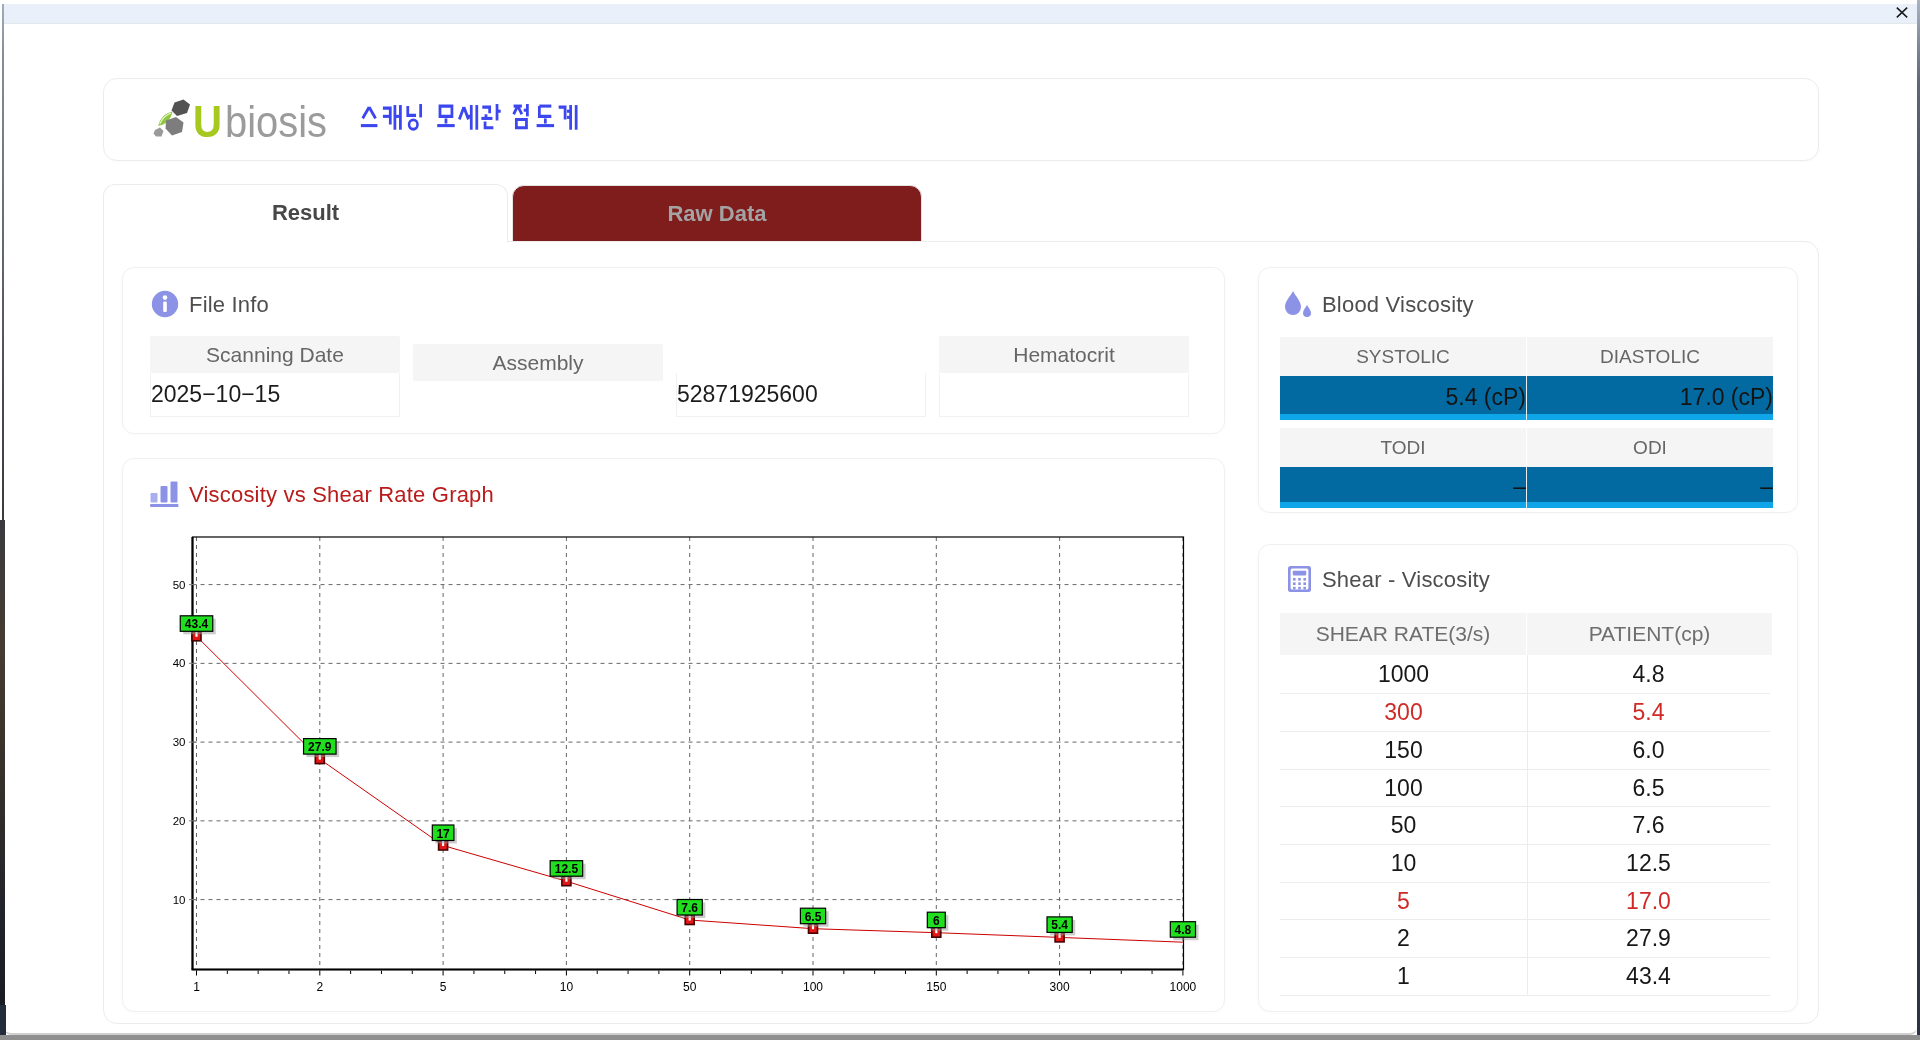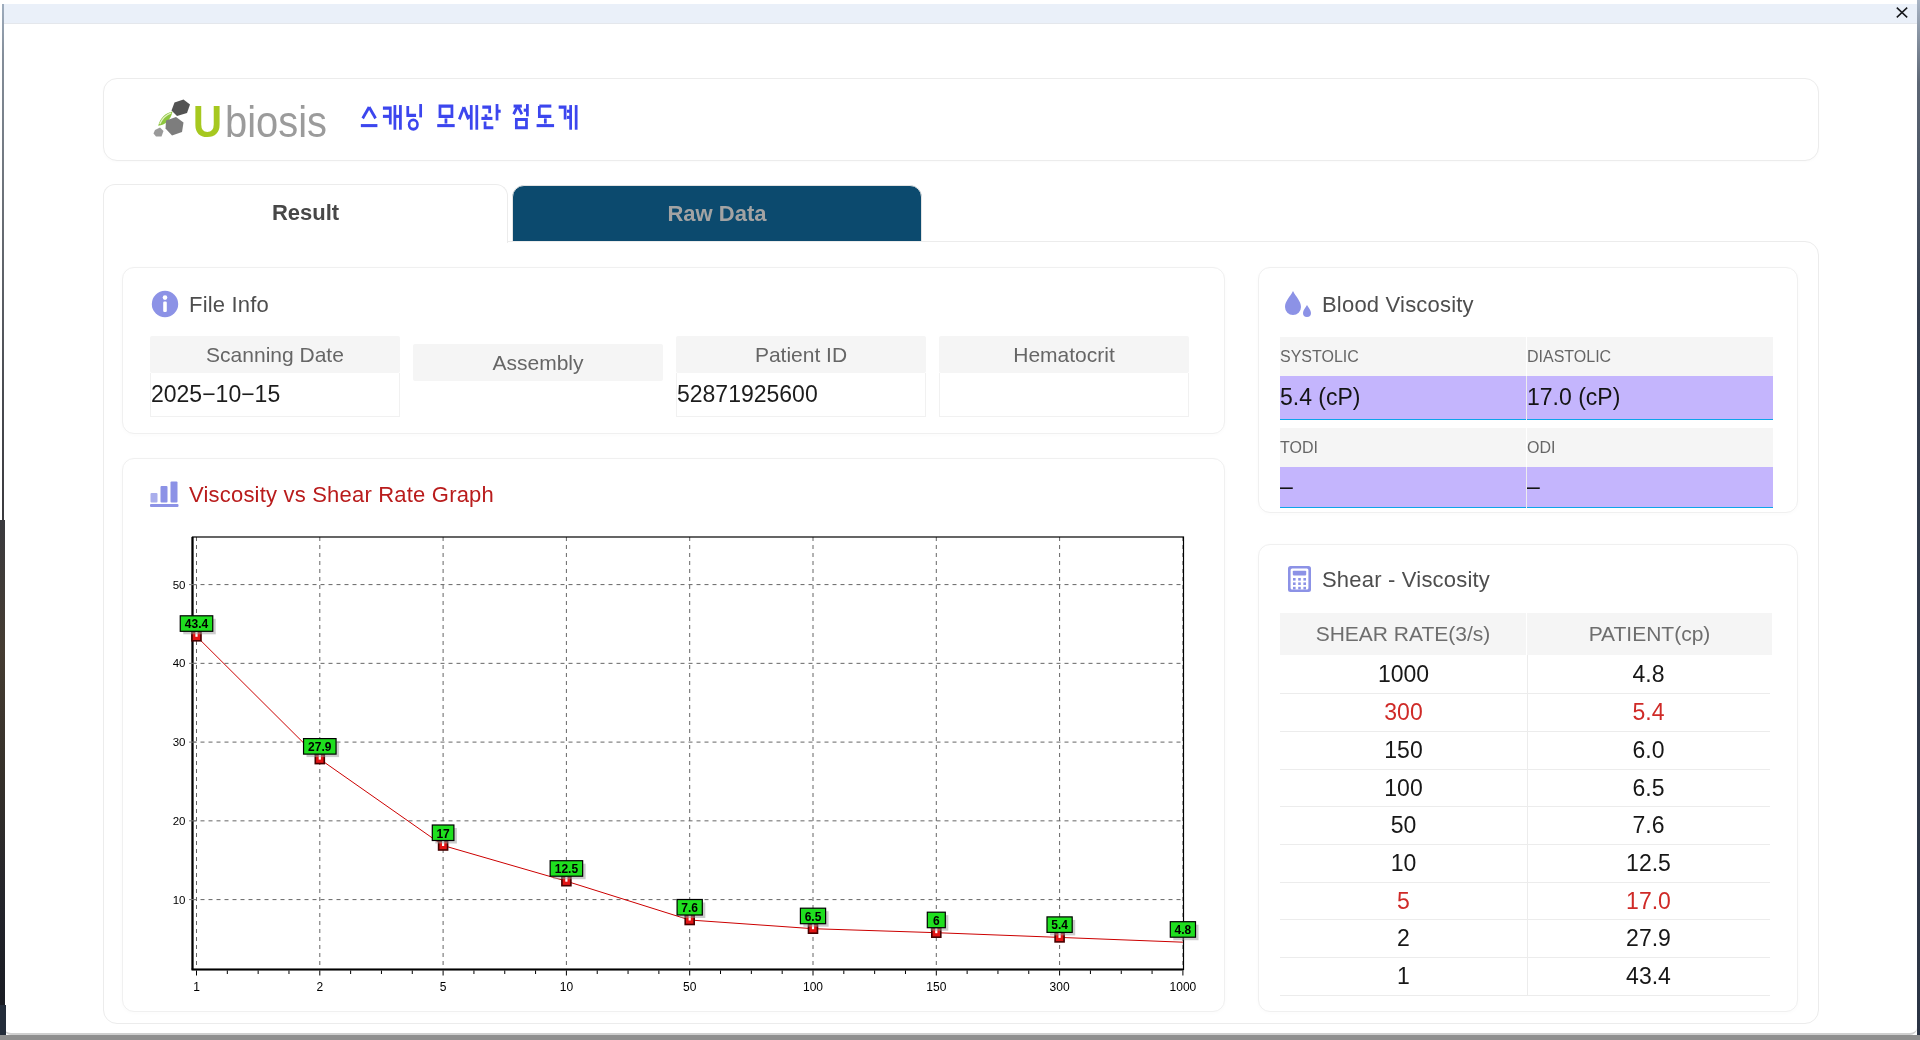--- a/index.html
+++ b/index.html
@@ -26,21 +26,21 @@
 
 #hdrcard { left:103px; top:78px; width:1716px; height:83px; background:#fff;
   border:1px solid #ececec; border-radius:14px; box-shadow:0 1px 3px rgba(0,0,0,0.02); }
 #logo { left:152px; top:96px; width:180px; height:48px; }
 #ktitle { left:359px; top:103px; width:219px; height:37px; }
 
 
 .tab { top:184px; height:59px; font-size:22px; font-weight:bold; text-align:center; line-height:56px; }
 #tab1 { left:103px; width:405px; background:#fff; border:1px solid #ececec; border-bottom:none;
   border-radius:12px 12px 0 0; color:#474747; z-index:3; }
-#tab2 { left:512px; top:185px; height:57px; width:410px; background:#0c4a6e; border:1px solid #e3e3e3;
+#tab2 { left:512px; top:185px; height:57px; width:410px; background:#7f1d1d; border:1px solid #e3e3e3;
   border-radius:12px 12px 0 0; color:#a3a3a3; z-index:1; }
 
 
 #content { left:103px; top:241px; width:1716px; height:783px; background:#fff;
   border:1px solid #ececec; border-radius:0 14px 14px 14px; z-index:2; }
 
 
 .card { background:#fff; border:1px solid #f0f0f0; border-radius:12px; z-index:4;
   box-shadow:0 1px 4px rgba(0,0,0,0.02); }
 #fileinfo { left:122px; top:267px; width:1103px; height:167px; }
@@ -49,23 +49,23 @@
 #shearcard { left:1258px; top:544px; width:540px; height:468px; }
 
 .sectitle { position:absolute; font-size:22px; font-weight:normal; color:#4e4e4e; letter-spacing:0.2px; }
 .fhead { position:absolute; height:37px; background:#f5f5f5; color:#666; font-size:21px;
   text-align:center; line-height:37px; border-radius:2px; }
 .fval { position:absolute; height:44px; background:#fff; color:#1c1c1c; font-size:23px;
   line-height:42px; letter-spacing:0px;
   border:1px solid #f1f1f1; border-top:none; }
 
 
-.bvhead { position:absolute; background:#f5f5f5; color:#666; font-size:16px; text-align:left; }
-.bvval { position:absolute; background:#c4b5fd; color:#141414; font-size:23px; text-align:left; letter-spacing:0px;
-  border-bottom:1px solid #0ea5e9; }
+.bvhead { position:absolute; background:#f5f5f5; color:#666; font-size:19px; text-align:center; }
+.bvval { position:absolute; background:#0369a1; color:#141414; font-size:23px; text-align:right; letter-spacing:0px;
+  border-bottom:6px solid #0ea5e9; }
 
 
 .shhead { position:absolute; background:#f5f5f5; color:#6e6e6e; font-size:21px; text-align:center; }
 .srow { position:absolute; width:490px; left:1280px; height:38px; }
 .scell { position:absolute; top:0; height:38px; font-size:23px; color:#171717; text-align:center;
   line-height:38px; letter-spacing:0px; }
 .scell.red { color:#cf2a27; }
 .sepline { position:absolute; left:1280px; width:490px; height:1px; background:#ececec; }
 #shvline { left:1527px; top:655px; width:1px; height:340px; background:#ececec; }
 </style>
@@ -149,21 +149,20 @@
 
   <svg class="abs" style="left:151px;top:290px;width:28px;height:28px;z-index:5" viewBox="0 0 28 28">
     <circle cx="14" cy="14" r="13.2" fill="#8c92e6"></circle>
     <rect x="12.2" y="11.5" width="3.6" height="10.5" rx="1.2" fill="#fff"></rect>
     <circle cx="14" cy="7.6" r="2.3" fill="#fff"></circle>
   </svg>
   <div class="sectitle" style="left:189px;top:292px;z-index:5">File Info</div>
 
   <div class="fhead" style="left:150px;top:336px;width:250px;z-index:5">Scanning Date</div>
   <div class="fhead" style="left:413px;top:344px;width:250px;z-index:5">Assembly</div>
-  <div class="fhead" style="left:676px;top:336px;width:250px;z-index:5">Patient ID</div>
   <div class="fhead" style="left:939px;top:336px;width:250px;z-index:5">Hematocrit</div>
   <div class="fval" style="left:150px;top:373px;width:250px;z-index:5">2025−10−15</div>
   <div class="fval" style="left:676px;top:373px;width:250px;z-index:5">52871925600</div>
   <div class="fval" style="left:939px;top:373px;width:250px;z-index:5"></div>
 
   <svg class="abs" style="left:150px;top:481px;width:30px;height:27px;z-index:5" viewBox="0 0 30 27">
     <rect x="0.5" y="12" width="7" height="9.5" rx="1" fill="#a9aeec"></rect>
     <rect x="10.5" y="5" width="7" height="16.5" rx="1" fill="#8c92e6"></rect>
     <rect x="20.5" y="0.5" width="7" height="21" rx="1" fill="#8c92e6"></rect>
     <rect x="0" y="23" width="28.5" height="3" rx="1" fill="#8c92e6"></rect>

